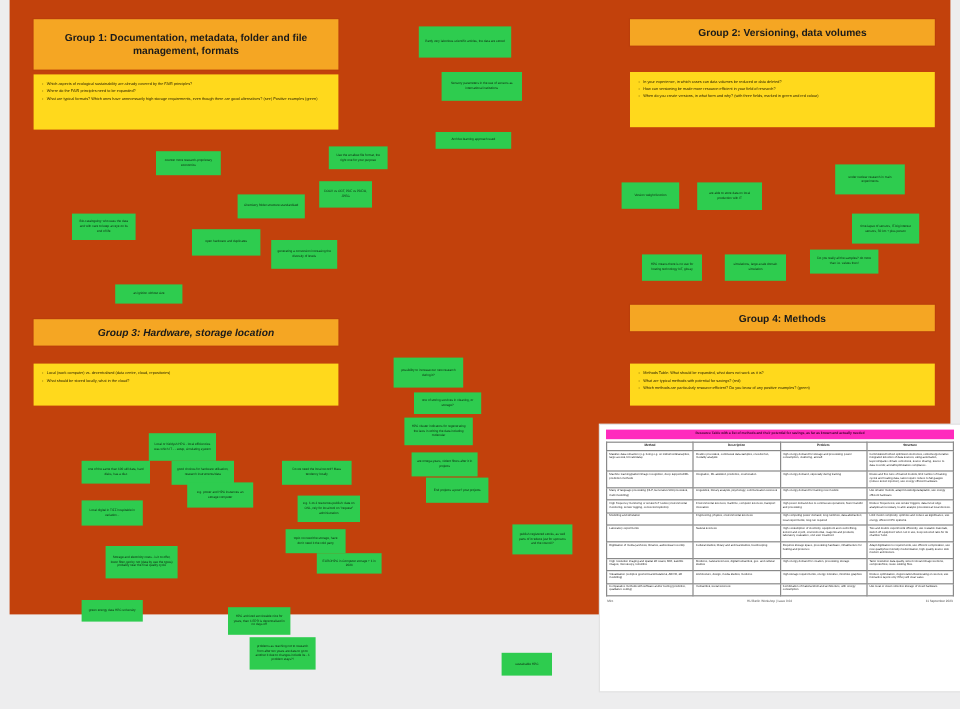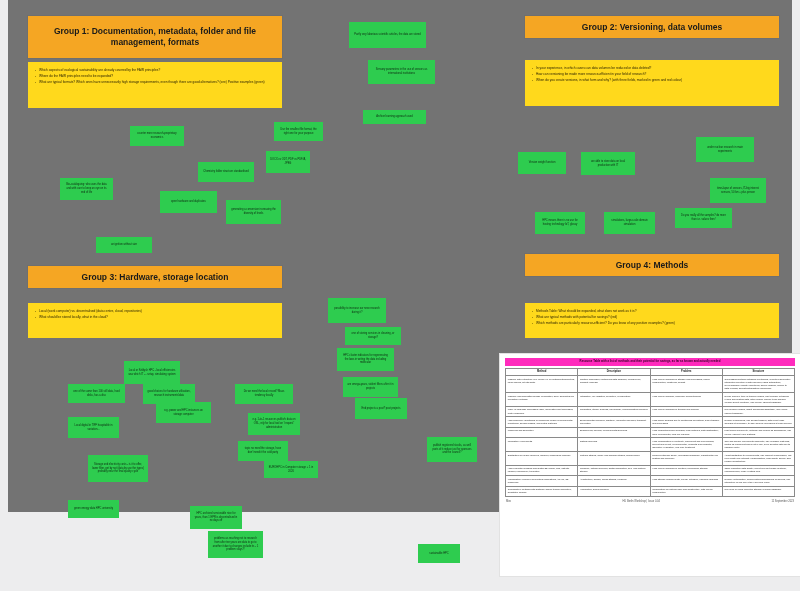--- a/index.html
+++ b/index.html
@@ -4,21 +4,21 @@
 <style>
   html,body{margin:0;padding:0;}
   body{
     width:800px;height:591px;
     background:#ececed;
     font-family:"Liberation Sans", sans-serif;
     overflow:hidden;
     position:relative;
   }
   .board{position:absolute;left:0;top:0;width:800px;height:591px;background:#ededee;}
-  .page{position:absolute;left:8px;top:0;width:784px;height:512px;background:#737373;}
+  .page{position:absolute;left:8px;top:0;width:784px;height:512px;background:#c2410c;}
 
   
   .ghdr{
     position:absolute;
     background:#f5a623;
     color:#1a1a1a;
     font-weight:bold;
     display:flex;align-items:center;justify-content:center;
     text-align:center;
     box-sizing:border-box;
@@ -112,21 +112,21 @@
 
     <div class="ghdr" style="left:517px;top:16px;width:254px;height:22px;">Group 2: Versioning, data volumes</div>
     <div class="gbox" style="left:517px;top:60px;width:254px;height:46px;">
       <ul>
         <li>In your experience, in which cases can data volumes be reduced or data deleted?</li>
         <li>How can versioning be made more resource-efficient in your field of research?</li>
         <li>When do you create versions, in what form and why? (with three fields, marked in green and red colour)</li>
       </ul>
     </div>
 
-    <div class="ghdr" style="left:20px;top:266px;width:254px;height:22px;">Group 3: Hardware, storage location</div>
+    <div class="ghdr" style="left:20px;top:266px;width:254px;height:22px;font-style:italic;">Group 3: Hardware, storage location</div>
     <div class="gbox" style="left:20px;top:303px;width:254px;height:35px;">
       <ul>
         <li>Local (work computer) vs. decentralised (data centre, cloud, repositories)</li>
         <li>What should be stored locally, what in the cloud?</li>
       </ul>
     </div>
 
     <div class="ghdr" style="left:517px;top:254px;width:254px;height:22px;">Group 4: Methods</div>
     <div class="gbox" style="left:517px;top:303px;width:254px;height:35px;">
       <ul>

